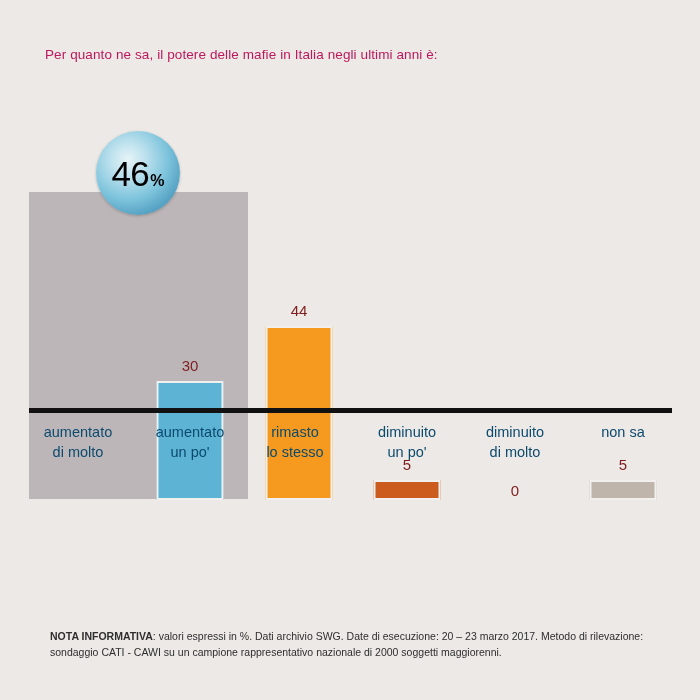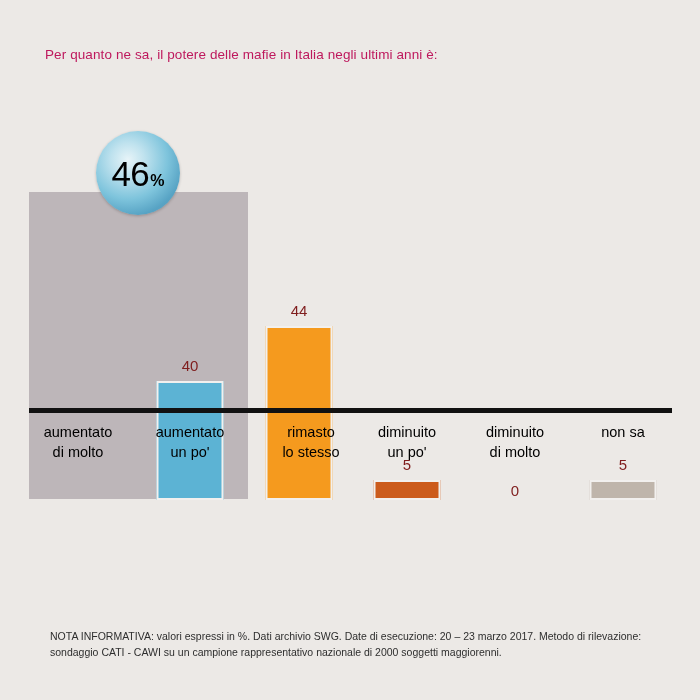--- a/index.html
+++ b/index.html
@@ -86,21 +86,21 @@
     white-space: nowrap;
     text-align: right;
   }
 
   .cat-label {
     position: absolute;
     top: 422px;
     width: 118px;
     text-align: center;
     font-size: 14.5px;
-    color: #000000;
+    color: #0c4a6e;
     line-height: 20px;
   }
 
   
   .badge {
     position: absolute;
     left: 96px;
     top: 131px;
     width: 84px;
     height: 84px;
@@ -133,37 +133,37 @@
   
   .footer {
     position: absolute;
     left: 50px;
     top: 628px;
     width: 608px;
     font-size: 10.5px;
     color: #2e2e2e;
     line-height: 16px;
   }
-  .footer b { font-weight: normal; }
+  .footer b { font-weight: bold; }
 </style>
 </head>
 <body>
 
 <div class="canvas">
 
   <div class="title">Per quanto ne sa, il potere delle mafie in Italia negli ultimi anni è:</div>
 
   <div class="highlight-panel"></div>
 
   <div class="plot">
 
 
     <div class="bar-group" style="left:143px; height:408px;">
       <div class="bar" style="width:63px; height:115px; background:#5cb3d4;"></div>
-      <div class="bar-value" style="bottom:126px;">40</div>
+      <div class="bar-value" style="bottom:126px;">30</div>
     </div>
 
     <div class="bar-group" style="left:252px; height:408px;">
       <div class="bar" style="width:63px; height:170px; background:#f59a1e;"></div>
       <div class="bar-value" style="bottom:181px;">44</div>
     </div>
 
     <div class="bar-group" style="left:360px; height:408px;">
       <div class="bar" style="width:63px; height:16px; background:#cc5c1d;"></div>
       <div class="bar-value" style="bottom:27px;">5</div>
@@ -181,21 +181,21 @@
     <div class="baseline"></div>
 
     <div class="cat-label" style="left:19px;">
       <div>aumentato</div>
       <div>di molto</div>
     </div>
     <div class="cat-label" style="left:131px;">
       <div>aumentato</div>
       <div>un po'</div>
     </div>
-    <div class="cat-label" style="left:252px;">
+    <div class="cat-label" style="left:236px;">
       <div>rimasto</div>
       <div>lo stesso</div>
     </div>
     <div class="cat-label" style="left:348px;">
       <div>diminuito</div>
       <div>un po'</div>
     </div>
     <div class="cat-label" style="left:456px;">
       <div>diminuito</div>
       <div>di molto</div>

